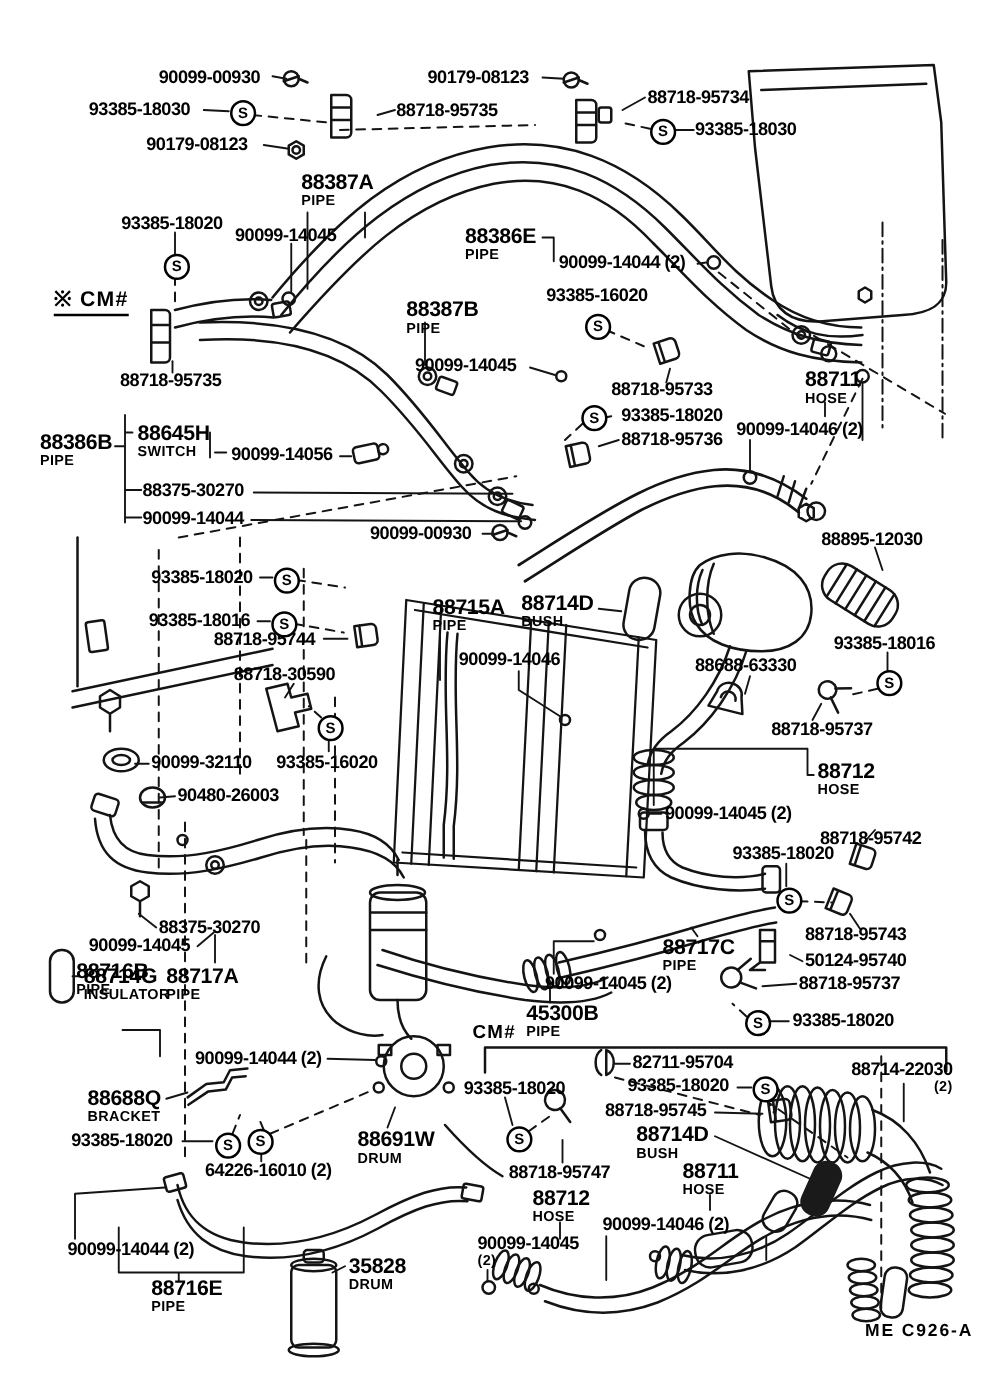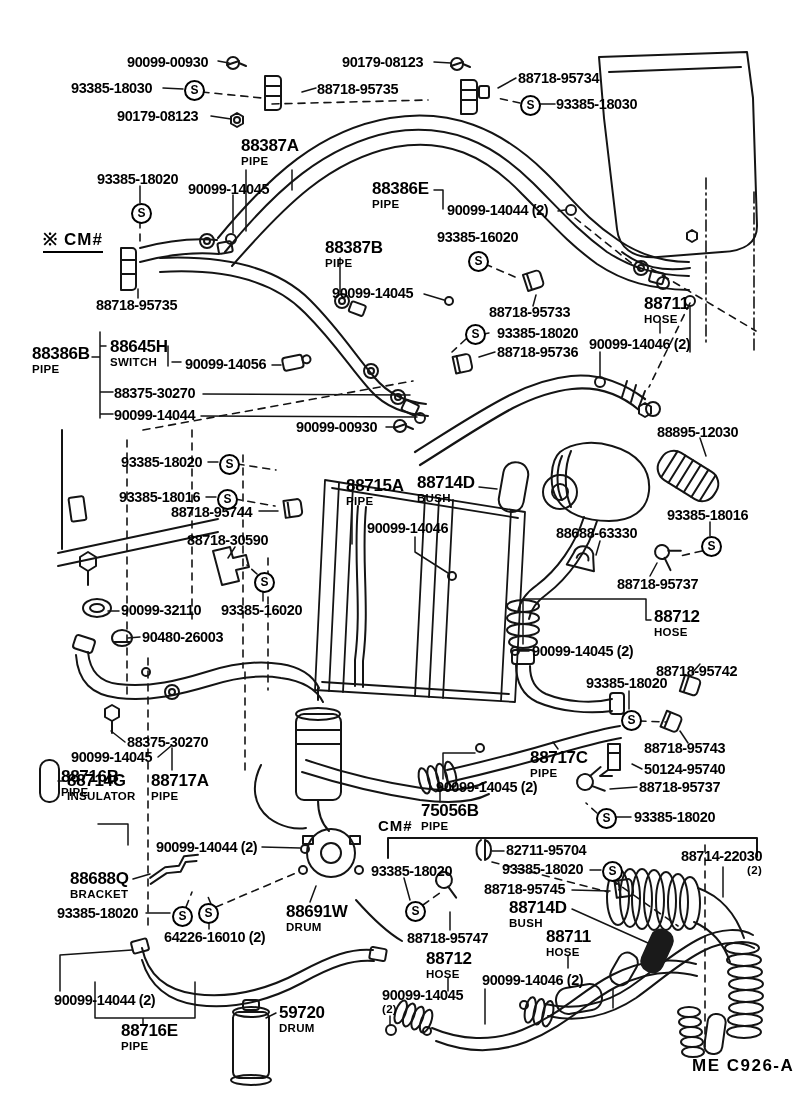--- a/index.html
+++ b/index.html
@@ -12,21 +12,21 @@
   .lbl{position:absolute;font-weight:bold;font-size:14.5px;letter-spacing:-.4px;line-height:1.05;
        white-space:nowrap;}
   .lbl.big{font-size:17px;letter-spacing:-.3px;}
   .lbl .sub{display:block;font-size:11.5px;letter-spacing:.3px;}
   .lbl.subright{text-align:right;}
   .smark{position:absolute;width:17px;height:17px;border:2px solid #000;border-radius:50%;
          font-weight:bold;font-size:12px;line-height:16px;text-align:center;background:#fff;}
   .cmnote{position:absolute;font-weight:bold;font-size:17px;border-bottom:2.5px solid #000;
           padding-bottom:1px;letter-spacing:1px;}
   .cmnote2{position:absolute;font-weight:bold;font-size:15px;letter-spacing:1px;}
-  .footer{position:absolute;font-weight:bold;font-size:17px;letter-spacing:1.5px;}
+  .footer{position:absolute;font-weight:bold;font-size:14px;letter-spacing:1.5px;}
 </style>
 </head>
 <body>
 
 <div class="stage">
 
 <svg class="art" width="800" height="1120" viewBox="0 0 800 1120">
  <g stroke="#141414" fill="none" stroke-width="2" stroke-linecap="round" stroke-linejoin="round">
 
   <g>
@@ -483,34 +483,34 @@
 <div class="lbl" style="left:142px;top:630px"><span>90480-26003</span></div>
 <div class="lbl" style="left:532px;top:644px"><span>90099-14045 (2)</span></div>
 <div class="lbl" style="left:656px;top:664px"><span>88718-95742</span></div>
 <div class="lbl" style="left:586px;top:676px"><span>93385-18020</span></div>
 <div class="lbl" style="left:644px;top:741px"><span>88718-95743</span></div>
 <div class="lbl" style="left:644px;top:762px"><span>50124-95740</span></div>
 <div class="lbl" style="left:639px;top:780px"><span>88718-95737</span></div>
 <div class="lbl" style="left:634px;top:810px"><span>93385-18020</span></div>
 <div class="lbl big" style="left:530px;top:749px"><span>88717C</span><span class="sub">PIPE</span></div>
 <div class="lbl" style="left:436px;top:780px"><span>90099-14045 (2)</span></div>
-<div class="lbl big" style="left:421px;top:802px"><span>75056B</span><span class="sub">PIPE</span></div>
+<div class="lbl big" style="left:421px;top:802px"><span>45300B</span><span class="sub">PIPE</span></div>
 <div class="lbl" style="left:127px;top:735px"><span>88375-30270</span></div>
 <div class="lbl" style="left:71px;top:750px"><span>90099-14045</span></div>
 <div class="lbl big" style="left:67px;top:772px"><span>88714G</span><span class="sub">INSULATOR</span></div>
-<div class="lbl big" style="left:151px;top:772px"><span>88717A</span><span class="sub">PIPE</span></div>
+<div class="lbl big" style="left:133px;top:772px"><span>88717A</span><span class="sub">PIPE</span></div>
 <div class="lbl big" style="left:61px;top:768px"><span>88716B</span><span class="sub">PIPE</span></div>
 <div class="lbl" style="left:156px;top:840px"><span>90099-14044 (2)</span></div>
 <div class="lbl big" style="left:70px;top:870px"><span>88688Q</span><span class="sub">BRACKET</span></div>
 <div class="lbl" style="left:57px;top:906px"><span>93385-18020</span></div>
 <div class="lbl" style="left:164px;top:930px"><span>64226-16010 (2)</span></div>
 <div class="lbl big" style="left:286px;top:903px"><span>88691W</span><span class="sub">DRUM</span></div>
 <div class="lbl" style="left:54px;top:993px"><span>90099-14044 (2)</span></div>
 <div class="lbl big" style="left:121px;top:1022px"><span>88716E</span><span class="sub">PIPE</span></div>
-<div class="lbl big" style="left:279px;top:1004px"><span>59720</span><span class="sub">DRUM</span></div>
+<div class="lbl big" style="left:279px;top:1004px"><span>35828</span><span class="sub">DRUM</span></div>
 <div class="lbl" style="left:382px;top:988px"><span>90099-14045</span><span class="sub">(2)</span></div>
 <div class="lbl" style="left:506px;top:843px"><span>82711-95704</span></div>
 <div class="lbl" style="left:502px;top:862px"><span>93385-18020</span></div>
 <div class="lbl" style="left:484px;top:882px"><span>88718-95745</span></div>
 <div class="lbl big" style="left:509px;top:899px"><span>88714D</span><span class="sub">BUSH</span></div>
 <div class="lbl big" style="left:546px;top:928px"><span>88711</span><span class="sub">HOSE</span></div>
 <div class="lbl big" style="left:426px;top:950px"><span>88712</span><span class="sub">HOSE</span></div>
 <div class="lbl" style="left:407px;top:931px"><span>88718-95747</span></div>
 <div class="lbl" style="left:371px;top:864px"><span>93385-18020</span></div>
 <div class="lbl" style="left:482px;top:973px"><span>90099-14046 (2)</span></div>

